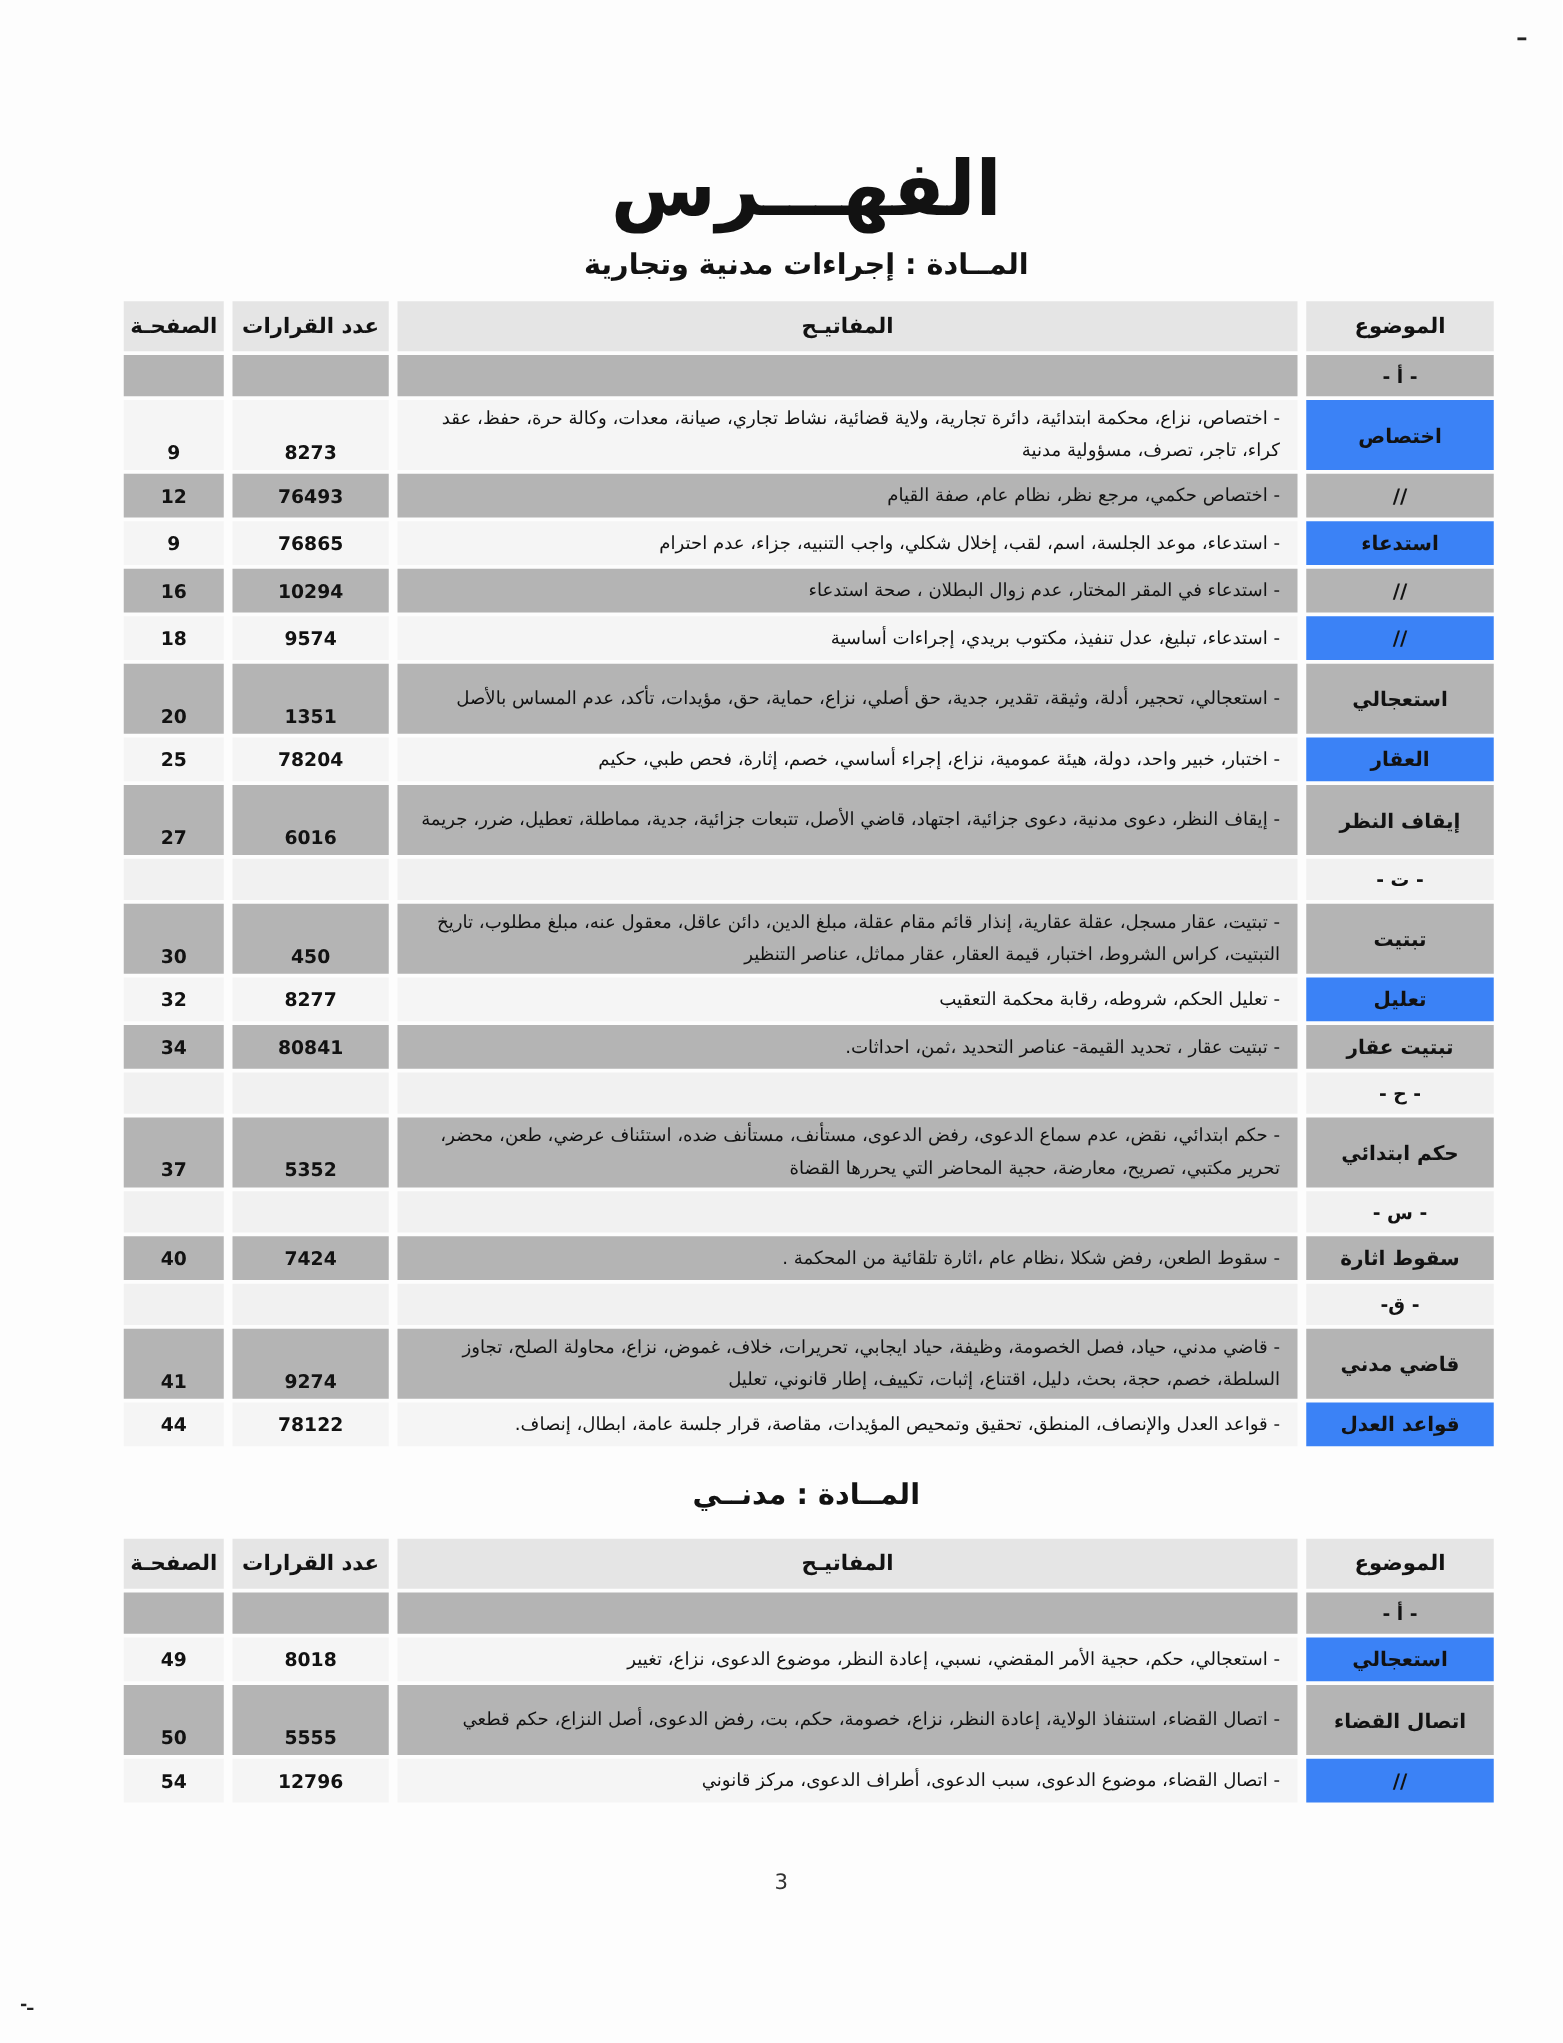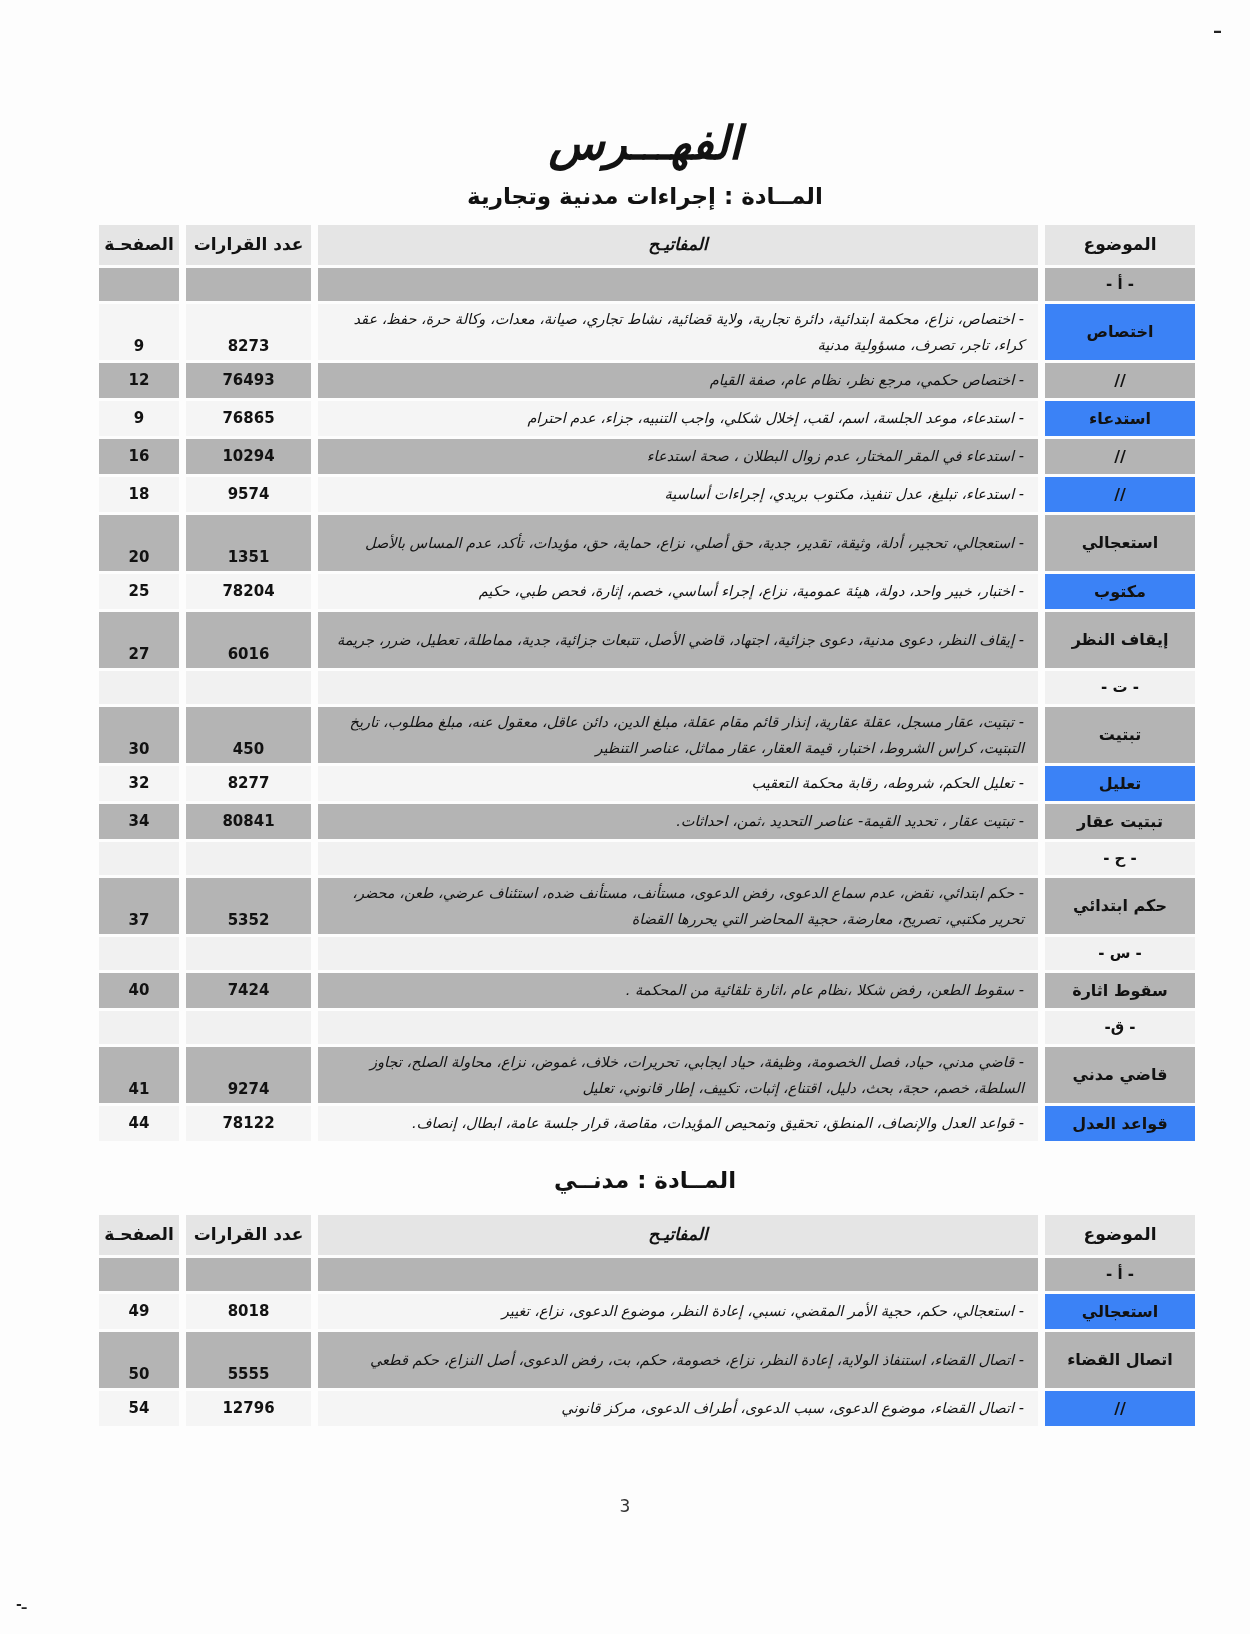--- a/index.html
+++ b/index.html
@@ -2,31 +2,31 @@
 <html lang="ar"><head>
 <meta charset="utf-8">
 <style>
   html,body{margin:0;padding:0;background:#ffffff;}
   body{font-family:"DejaVu Sans",sans-serif;color:#121212;}
   .sheet{position:relative;width:1250px;height:1634px;background:#fdfdfd;overflow:hidden;}
   .corner-top{position:absolute;top:20px;right:28px;font-weight:bold;font-size:18px;color:#222;}
   .corner-bottom{position:absolute;bottom:22px;left:16px;font-weight:bold;font-size:14px;color:#222;}
 
   .content{position:absolute;top:0;left:95px;width:1100px;direction:rtl;}
-  .doc-title{margin-top:118px;text-align:center;font-size:46px;font-weight:bold;
-             letter-spacing:1px;line-height:1.1;font-style:italic;}
+  .doc-title{margin-top:118px;text-align:center;font-size:61px;font-weight:bold;
+             letter-spacing:1px;line-height:1.1;}
   .section-title{text-align:center;font-size:23px;font-weight:bold;margin:14px 0 16px 0;}
   .section-title.second{margin:26px 0 22px 0;}
 
   .tbl{width:100%;}
   .row{display:flex;gap:7px;margin-bottom:3px;direction:rtl;}
   .cell{display:flex;align-items:center;justify-content:center;box-sizing:border-box;}
   .c-subject{width:150px;flex:0 0 150px;font-weight:bold;font-size:16px;text-align:center;}
   .c-keys{width:720px;flex:0 0 720px;font-size:14.5px;justify-content:flex-start;
-          text-align:right;padding:2px 14px;line-height:26px;font-style:italic;}
+          text-align:right;padding:2px 14px;line-height:26px;}
   .c-dec{width:125px;flex:0 0 125px;font-weight:bold;font-size:15px;}
   .c-page{width:80px;flex:0 0 80px;font-weight:bold;font-size:15px;}
 
   .row.header .cell{background:#e5e5e5;min-height:40px;font-weight:bold;font-size:17px;
                     justify-content:center;text-align:center;padding:2px 6px;line-height:1.2;}
   .row.entry .cell{min-height:35px;}
   .row.entry.tall .cell{min-height:56px;}
   .row.entry.tall .c-dec,.row.entry.tall .c-page{align-items:flex-end;padding-bottom:5px;}
   .row.letter .cell{min-height:33px;}
   .row.letter .c-subject{font-size:15px;}
@@ -94,21 +94,21 @@
             <div class="cell c-dec">9574</div>
             <div class="cell c-page">18</div>
           </div>
           <div class="row entry shade-gray tall">
             <div class="cell c-subject">استعجالي</div>
             <div class="cell c-keys">- استعجالي، تحجير، أدلة، وثيقة، تقدير، جدية، حق أصلي، نزاع، حماية، حق، مؤيدات، تأكد، عدم المساس بالأصل</div>
             <div class="cell c-dec">1351</div>
             <div class="cell c-page">20</div>
           </div>
           <div class="row entry shade-light">
-            <div class="cell c-subject">مكتوب</div>
+            <div class="cell c-subject">العقار</div>
             <div class="cell c-keys">- اختبار، خبير واحد، دولة، هيئة عمومية، نزاع، إجراء أساسي، خصم، إثارة، فحص طبي، حكيم</div>
             <div class="cell c-dec">78204</div>
             <div class="cell c-page">25</div>
           </div>
           <div class="row entry shade-gray tall">
             <div class="cell c-subject">إيقاف النظر</div>
             <div class="cell c-keys">- إيقاف النظر، دعوى مدنية، دعوى جزائية، اجتهاد، قاضي الأصل، تتبعات جزائية، جدية، مماطلة، تعطيل، ضرر، جريمة</div>
             <div class="cell c-dec">6016</div>
             <div class="cell c-page">27</div>
           </div>

